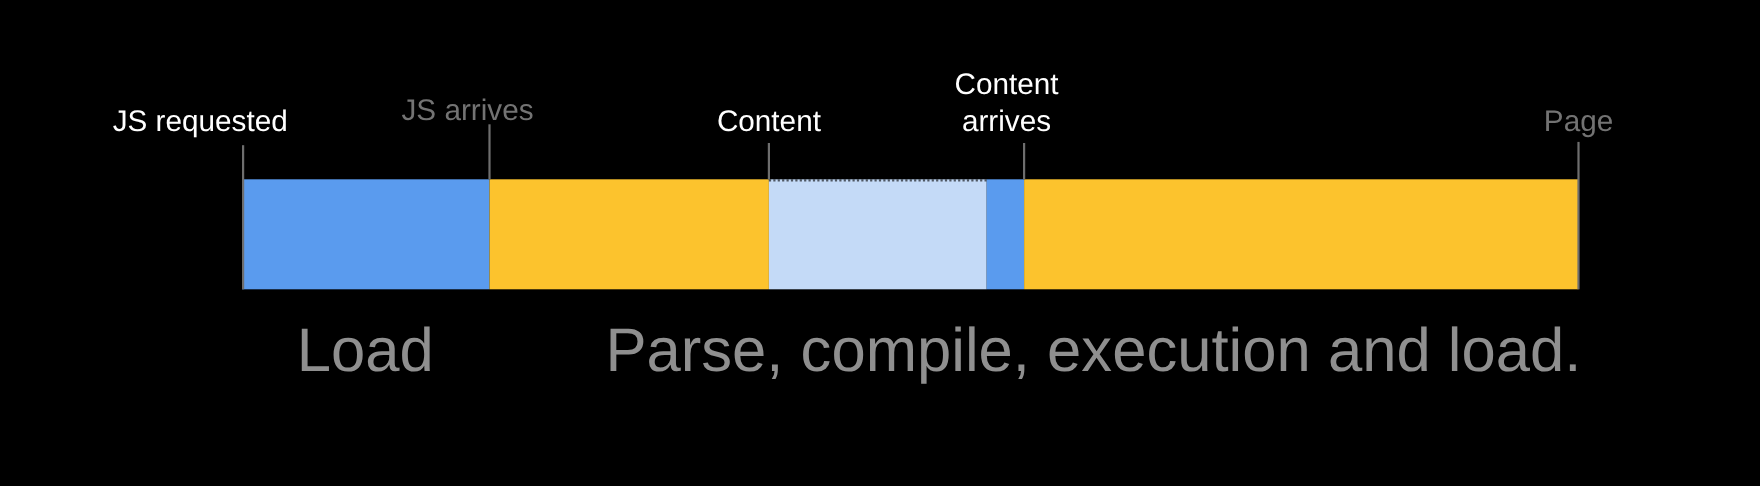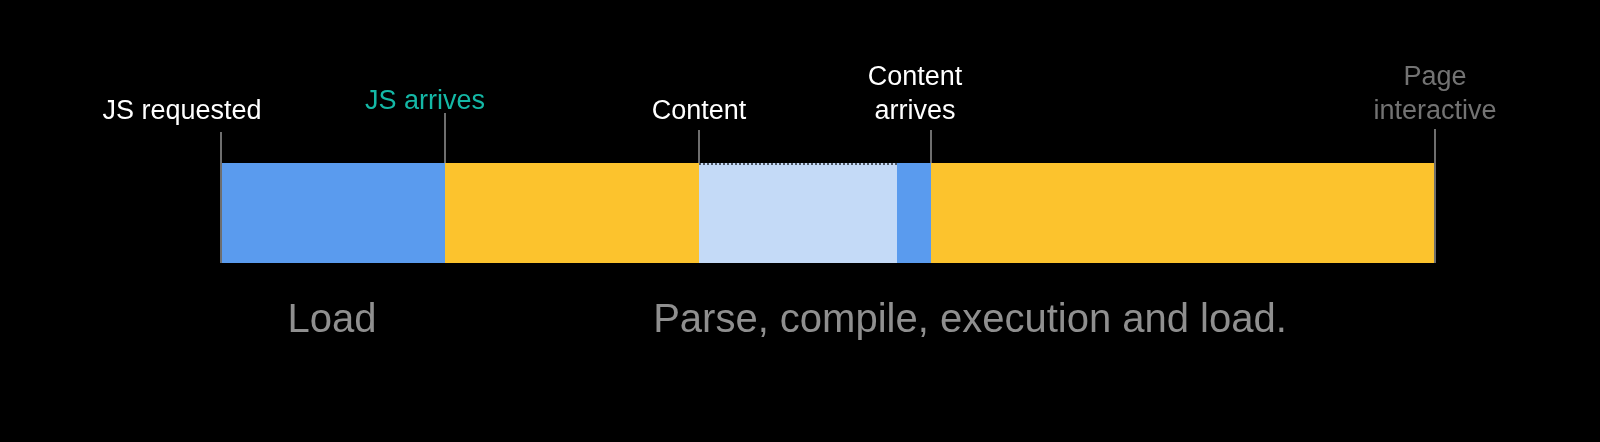--- a/index.html
+++ b/index.html
@@ -70,26 +70,26 @@
   .ev-2 .ev-label { bottom: 46px; left: -20px; }
   .ev-3 .ev-label { bottom: 36px; left: 0; }
   .ev-4 .ev-label { bottom: 36px; left: -16px; }
   .ev-5 .ev-label { bottom: 36px; left: 0; }
 
   
   .caption {
     position: absolute;
     top: 294px;
     transform: translateX(-50%);
-    font-size: 40px;
+    font-size: 56px;
     line-height: 48px;
     white-space: nowrap;
   }
   .cap-load  { left: 332px; }
-  .cap-parse { left: 970px; }
+  .cap-parse { left: 994px; }
 </style>
 </head>
 <body>
 
 <div class="stage">
 
   <div class="bar">
     <div class="seg s1" style="background: rgb(90, 155, 238);"></div>
     <div class="seg s2" style="background: rgb(252, 195, 45);"></div>
     <div class="seg s3" style="background: rgb(196, 218, 247);"></div>
@@ -98,21 +98,21 @@
   </div>
 
   <div class="event ev-1">
     <div class="ev-label" style="color: rgb(255, 255, 255); margin-top: 12px;">
       <span>JS requested</span>
     </div>
     <div class="tick" style="background: rgb(110, 110, 110);"></div>
   </div>
 
   <div class="event ev-2">
-    <div class="ev-label" style="color: #14b8a6;">
+    <div class="ev-label" style="color: #737373;">
       <span>JS arrives</span>
     </div>
     <div class="tick" style="background: rgb(110, 110, 110);"></div>
   </div>
 
   <div class="event ev-3">
     <div class="ev-label" style="color: rgb(255, 255, 255);">
       <span>Content</span>
     </div>
     <div class="tick" style="background: rgb(110, 110, 110);"></div>
@@ -122,21 +122,20 @@
     <div class="ev-label" style="color: rgb(255, 255, 255);">
       <span>Content</span>
       <span>arrives</span>
     </div>
     <div class="tick" style="background: rgb(110, 110, 110);"></div>
   </div>
 
   <div class="event ev-5">
     <div class="ev-label" style="color: #737373;">
       <span>Page</span>
-      <span>interactive</span>
     </div>
     <div class="tick" style="background: rgb(110, 110, 110);"></div>
   </div>
 
   <div class="caption cap-load" style="color: rgb(143, 143, 143);">Load</div>
   <div class="caption cap-parse" style="color: rgb(143, 143, 143);">Parse, compile, execution and load.</div>
 
 </div>
 
 </body></html>

